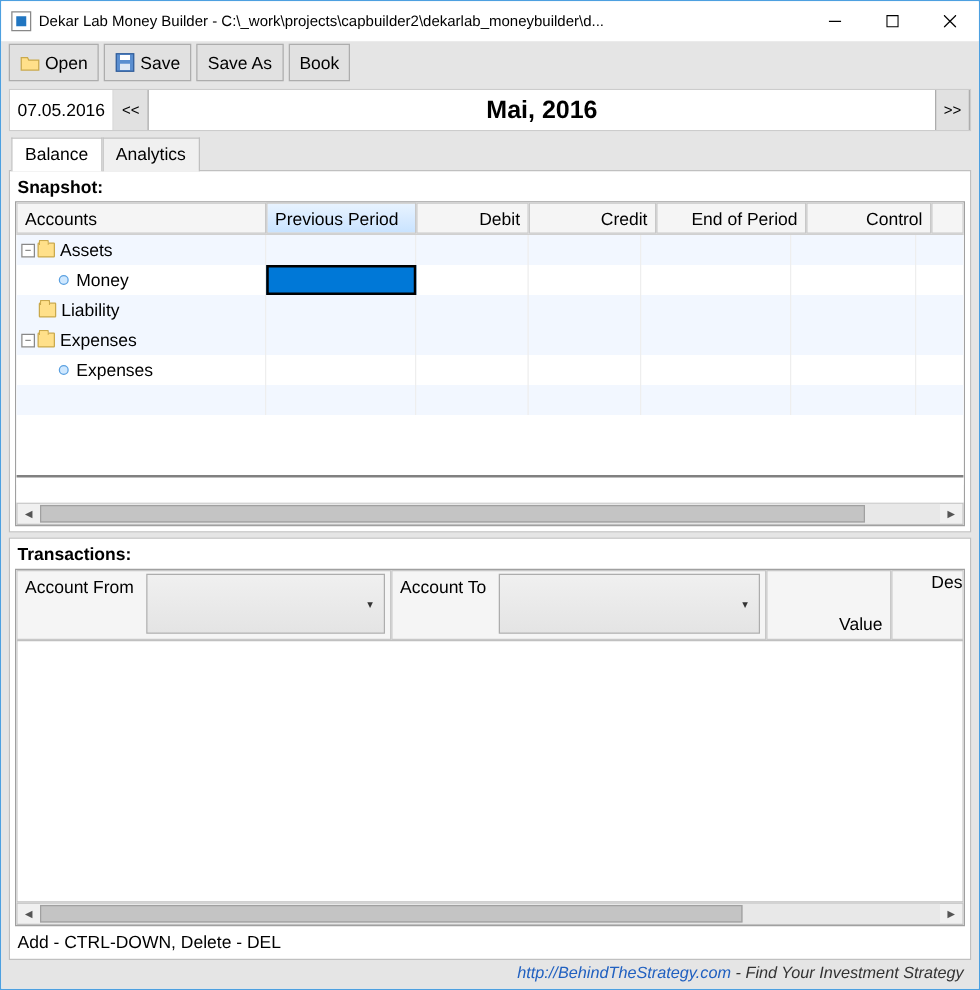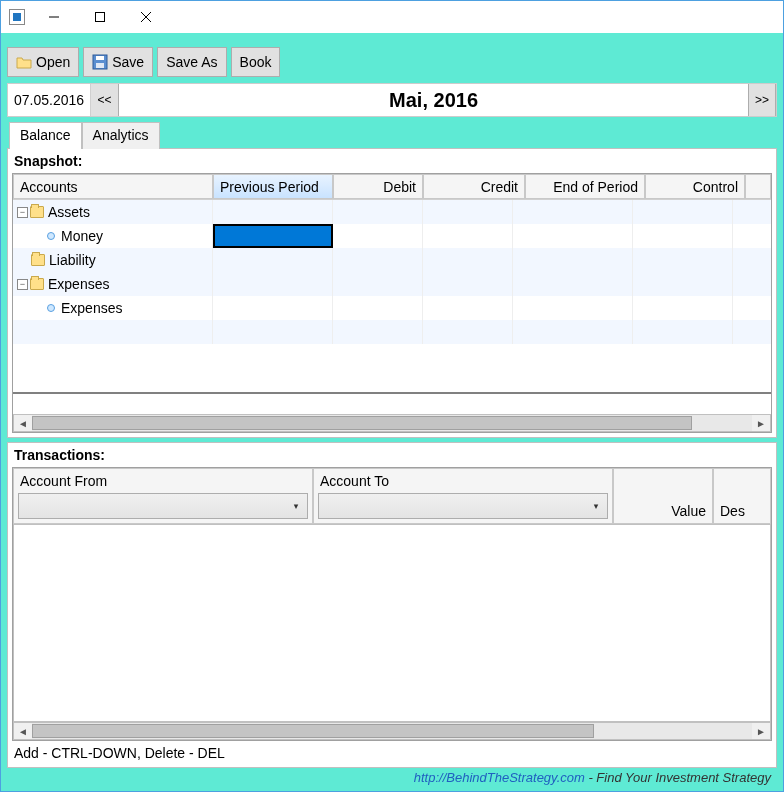--- a/index.html
+++ b/index.html
@@ -8,21 +8,21 @@
 
   
   .titlebar { height: 32px; display: flex; align-items: center; padding: 0 0 0 8px; background: #fff; }
   .titlebar .app-icon { width: 16px; height: 16px; margin-right: 6px; border: 1px solid #888; display:inline-flex;align-items:center;justify-content:center;}
   .titlebar .app-icon span{width:8px;height:8px;background:#2176c1;}
   .titlebar .title { font-size: 12px; color: #000; flex: 1; white-space: nowrap; overflow: hidden; text-overflow: ellipsis; }
   .titlebar .sysbtn { width: 46px; height: 30px; display: flex; align-items: center; justify-content: center; font-size: 14px; color: #000; }
   .titlebar .sysbtn svg { stroke:#000; stroke-width:1; fill:none; }
 
   
-  .client { flex: 1; background: #5eead4; padding: 14px 6px 2px 6px; display:flex; flex-direction:column; }
+  .client { flex: 1; background: #e5e5e5; padding: 2px 6px 2px 6px; display:flex; flex-direction:column; }
 
   
   .toolbar { display:flex; gap:4px; margin-bottom:6px; }
   .tbtn { background:#e1e1e1; border:1px solid #adadad; padding:4px 8px; font-size:14px; display:flex; align-items:center; gap:4px; cursor:default; height:30px;}
   .tbtn .ticon { width:16px; height:16px; display:inline-block; }
 
   
   .datebar { display:flex; align-items:center; background:#fff; border:1px solid #ccc; height:34px; margin-bottom:4px; }
   .datebar .date { font-size:14px; font-weight:normal; padding:0 6px; border-right:1px solid #d0d0d0; height:100%; display:flex; align-items:center;}
   .datebar .navbtn { width:28px; height:100%; background:#e1e1e1; border-left:1px solid #adadad; border-right:1px solid #adadad; display:flex; align-items:center; justify-content:center; font-size:12px;}
@@ -76,21 +76,21 @@
   .bottom-sep{ height:8px; border-top:2px solid #808080; background:#fff;}
 
   
   .hscroll{ height:18px; display:flex; border:1px solid #c0c0c0; background:#f0f0f0;}
   .hscroll .arrow{ width:18px; display:flex; align-items:center; justify-content:center; font-size:10px; color:#555;}
   .hscroll .track{ flex:1; background:#e8e8e8; position:relative;}
   .hscroll .thumb{ position:absolute; top:1px; bottom:1px; background:#c4c4c4; border:1px solid #a0a0a0;}
 
   
   .trans-head { display:flex; height:56px; }
-  .th { border:1px solid #c8c8c8; background:#f5f5f5; font-size:14px; display:flex; flex-direction:column;}
+  .th { border:1px solid #c8c8c8; background:#f5f5f5; font-size:14px; display:flex; flex-direction:row;}
   .th .lbl{ padding:4px 6px 2px 6px; }
   .th .combo{ margin:2px 4px 4px 4px; flex:1; background:linear-gradient(#f0f0f0,#e4e4e4); border:1px solid #adadad; display:flex; align-items:center; justify-content:flex-end; padding-right:4px;}
   .th .combo .dd{ width:14px; height:14px; display:flex;align-items:center;justify-content:center;font-size:9px;color:#333;}
   .th.from{ width:300px; }
   .th.to{ width:300px; }
   .th.value{ width:100px; align-items:flex-end; justify-content:flex-end; padding:0 6px 4px 0;}
   .th.desc{ flex:1; align-items:flex-start; justify-content:flex-end; padding:0 0 4px 6px;}
   .trans-body{ flex:1; background:#fff; border:1px solid #c0c0c0;}
 
   .hint{ font-size:14px; padding:4px 2px 2px 2px;}
@@ -100,20 +100,21 @@
 </style>
 </head>
 <body>
 
 <div class="window">
 
   <div class="titlebar">
     <span class="app-icon">
         <span></span>
       </span>
+    <span class="title">Dekar Lab Money Builder - C:\_work\projects\capbuilder2\dekarlab_moneybuilder\d...</span>
     <div class="sysbtn">
       <svg width="10" height="10">
           <line x1="0" y1="5" x2="10" y2="5"></line>
         </svg>
     </div>
     <div class="sysbtn">
       <svg width="10" height="10">
           <rect x="0.5" y="0.5" width="9" height="9"></rect>
         </svg>
     </div>

